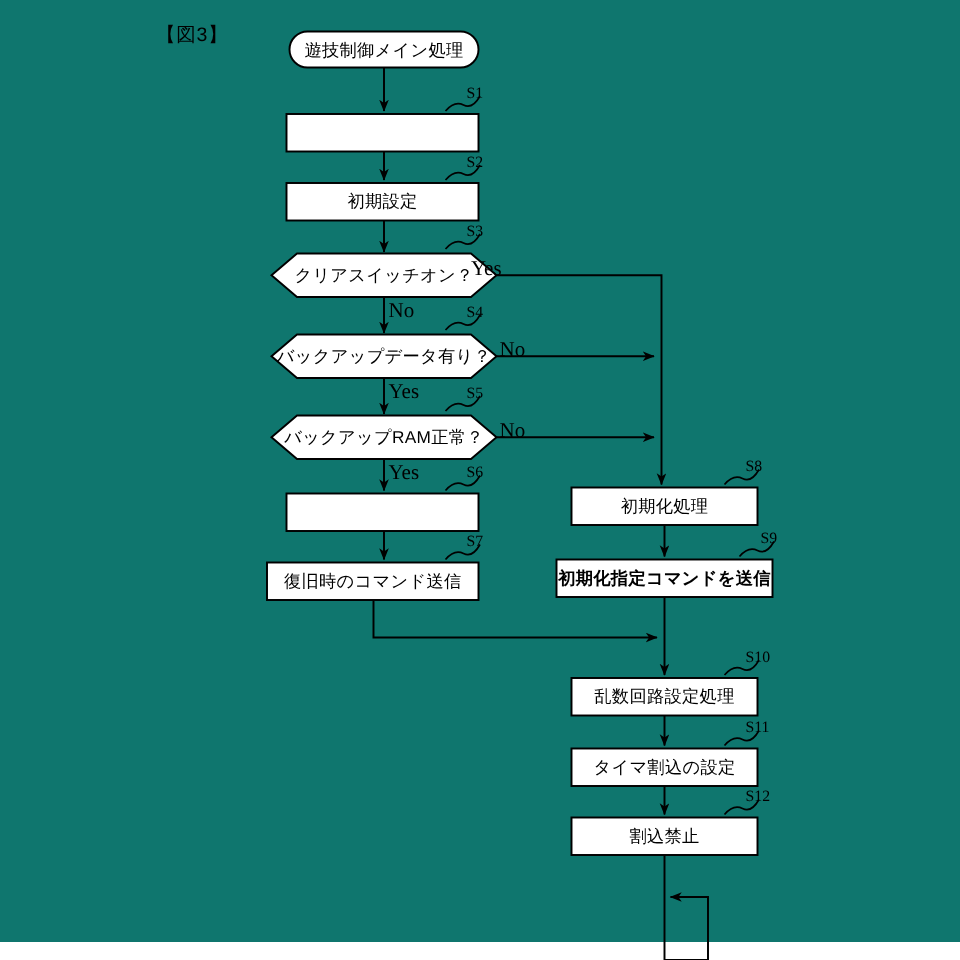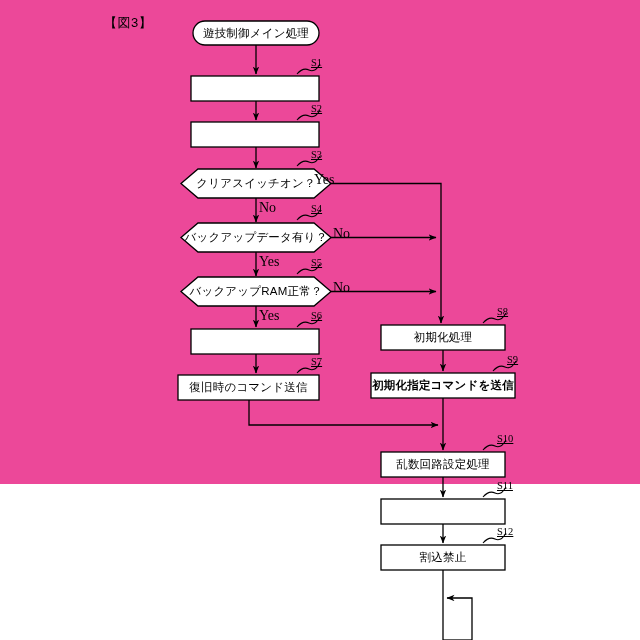--- a/index.html
+++ b/index.html
@@ -10,22 +10,22 @@
   body {
     width: 640px;
     height: 640px;
     font-family: "Liberation Sans", "DejaVu Sans", sans-serif;
     color: #000000;
     overflow: hidden;
   }
   #canvas {
     position: relative;
     width: 640px;
-    height: 484px;
-    background: #ec4899;
+    height: 628px;
+    background: #0f766e;
   }
   #figure-title {
     position: absolute;
     left: 104px;
     top: 14px;
     font-size: 13px;
     letter-spacing: 0.5px;
     white-space: nowrap;
   }
   svg#flow {
@@ -43,21 +43,20 @@
     font-size: 11.5px;
     letter-spacing: 0.2px;
     white-space: nowrap;
     pointer-events: none;
   }
   .step-label {
     position: absolute;
     font-size: 10.5px;
     font-family: "Liberation Serif", "DejaVu Serif", serif;
     white-space: nowrap;
-    text-decoration: underline;
   }
   .branch-label {
     position: absolute;
     font-size: 14px;
     font-family: "Liberation Serif", "DejaVu Serif", serif;
     white-space: nowrap;
   }
 </style>
 </head>
 <body>
@@ -139,28 +138,30 @@
       <path d="M483,323 q6,-7 12,-4 q6,3 11,-6"></path>
       <path d="M493,371 q6,-7 12,-4 q6,3 11,-6"></path>
       <path d="M483,450 q6,-7 12,-4 q6,3 11,-6"></path>
       <path d="M483,497 q6,-7 12,-4 q6,3 11,-6"></path>
       <path d="M483,543 q6,-7 12,-4 q6,3 11,-6"></path>
     </g>
   </svg>
 
   <div class="node-label" style="left:193px; top:21px; width:126px; height:24px;">遊技制御メイン処理</div>
 
+  <div class="node-label" style="left:191px; top:122px; width:128px; height:25px;">初期設定</div>
   <div class="node-label" style="left:181px; top:169px; width:150px; height:29px;">クリアスイッチオン？</div>
   <div class="node-label" style="left:181px; top:223px; width:150px; height:29px;">バックアップデータ有り？</div>
   <div class="node-label" style="left:181px; top:277px; width:150px; height:29px;">バックアップRAM正常？</div>
   <div class="node-label" style="left:178px; top:375px; width:141px; height:25px;">復旧時のコマンド送信</div>
 
   <div class="node-label" style="left:381px; top:325px; width:124px; height:25px;">初期化処理</div>
   <div class="node-label" style="left:371px; top:373px; width:144px; height:25px;font-weight:bold;">初期化指定コマンドを送信</div>
   <div class="node-label" style="left:381px; top:452px; width:124px; height:25px;">乱数回路設定処理</div>
+  <div class="node-label" style="left:381px; top:499px; width:124px; height:25px;">タイマ割込の設定</div>
   <div class="node-label" style="left:381px; top:545px; width:124px; height:25px;">割込禁止</div>
 
   <div class="step-label" style="left:311px; top:57px;">S1</div>
   <div class="step-label" style="left:311px; top:103px;">S2</div>
   <div class="step-label" style="left:311px; top:149px;">S3</div>
   <div class="step-label" style="left:311px; top:203px;">S4</div>
   <div class="step-label" style="left:311px; top:257px;">S5</div>
   <div class="step-label" style="left:311px; top:310px;">S6</div>
   <div class="step-label" style="left:311px; top:356px;">S7</div>
   <div class="step-label" style="left:497px; top:306px;">S8</div>

